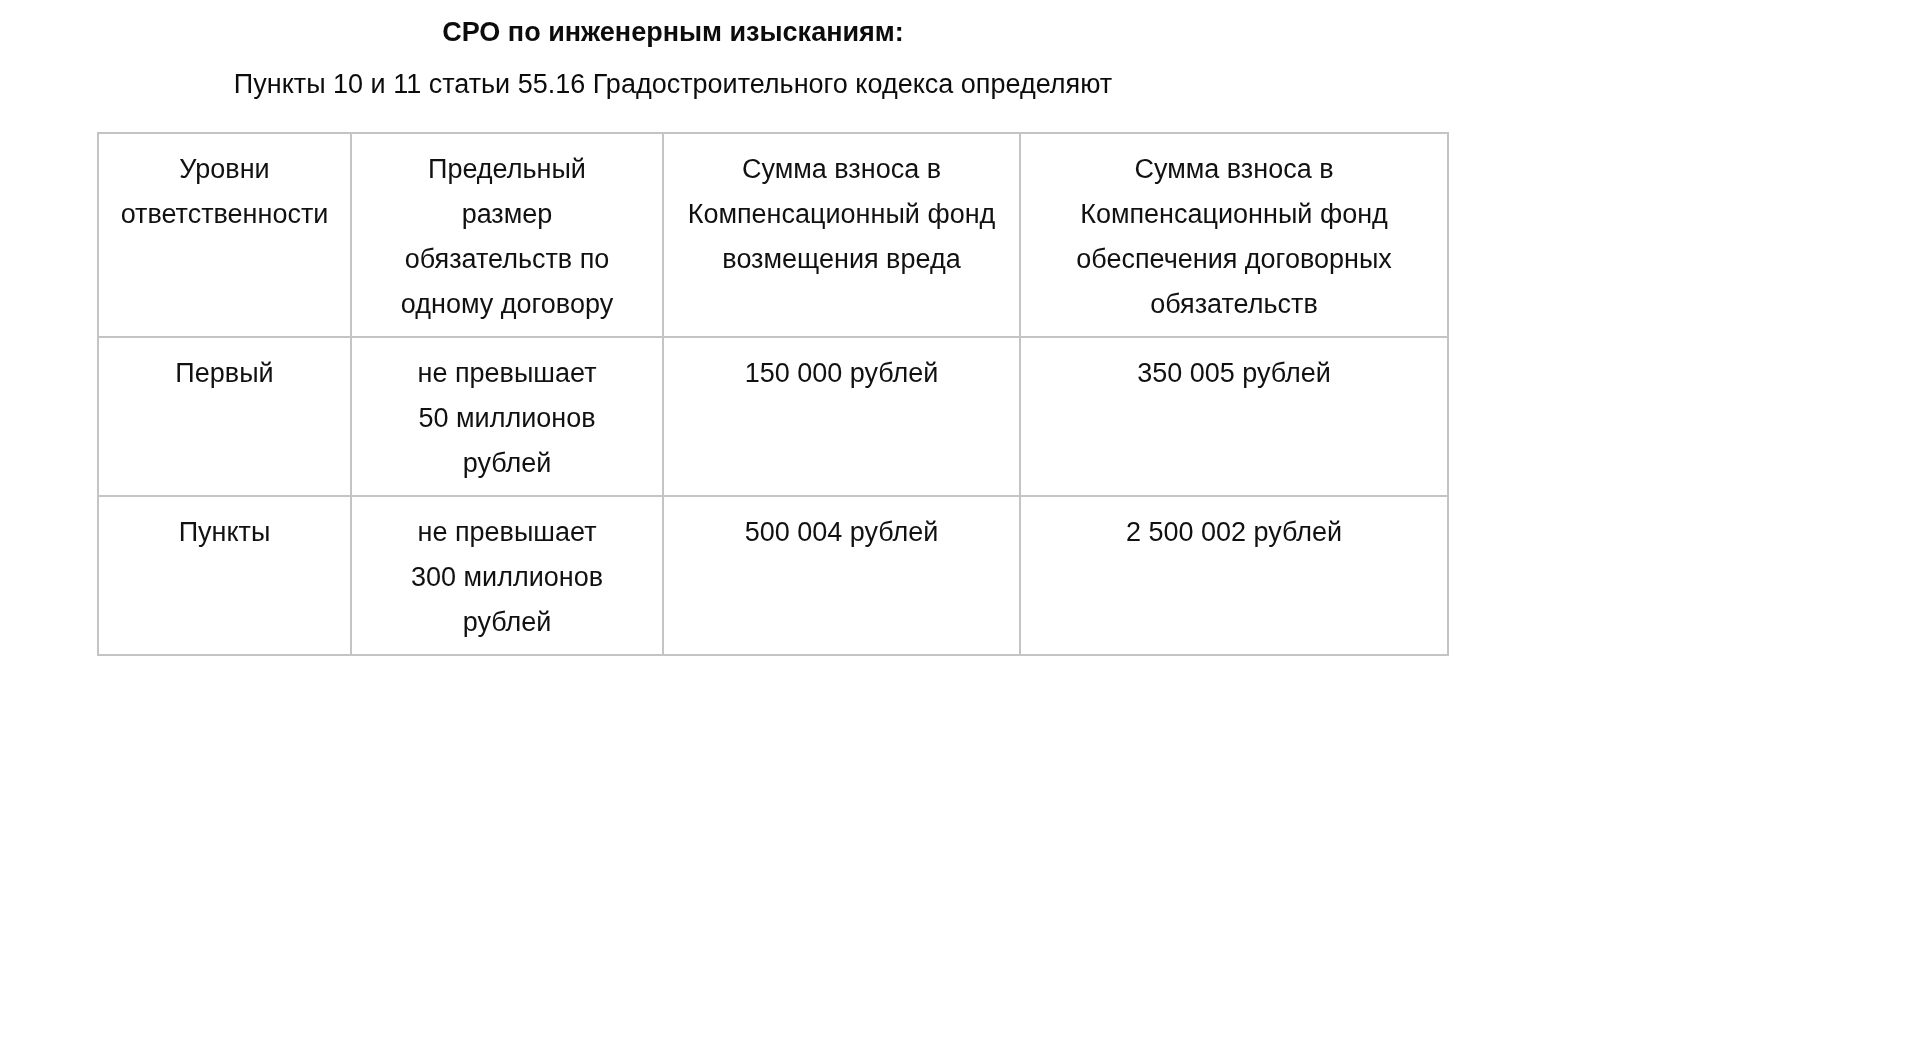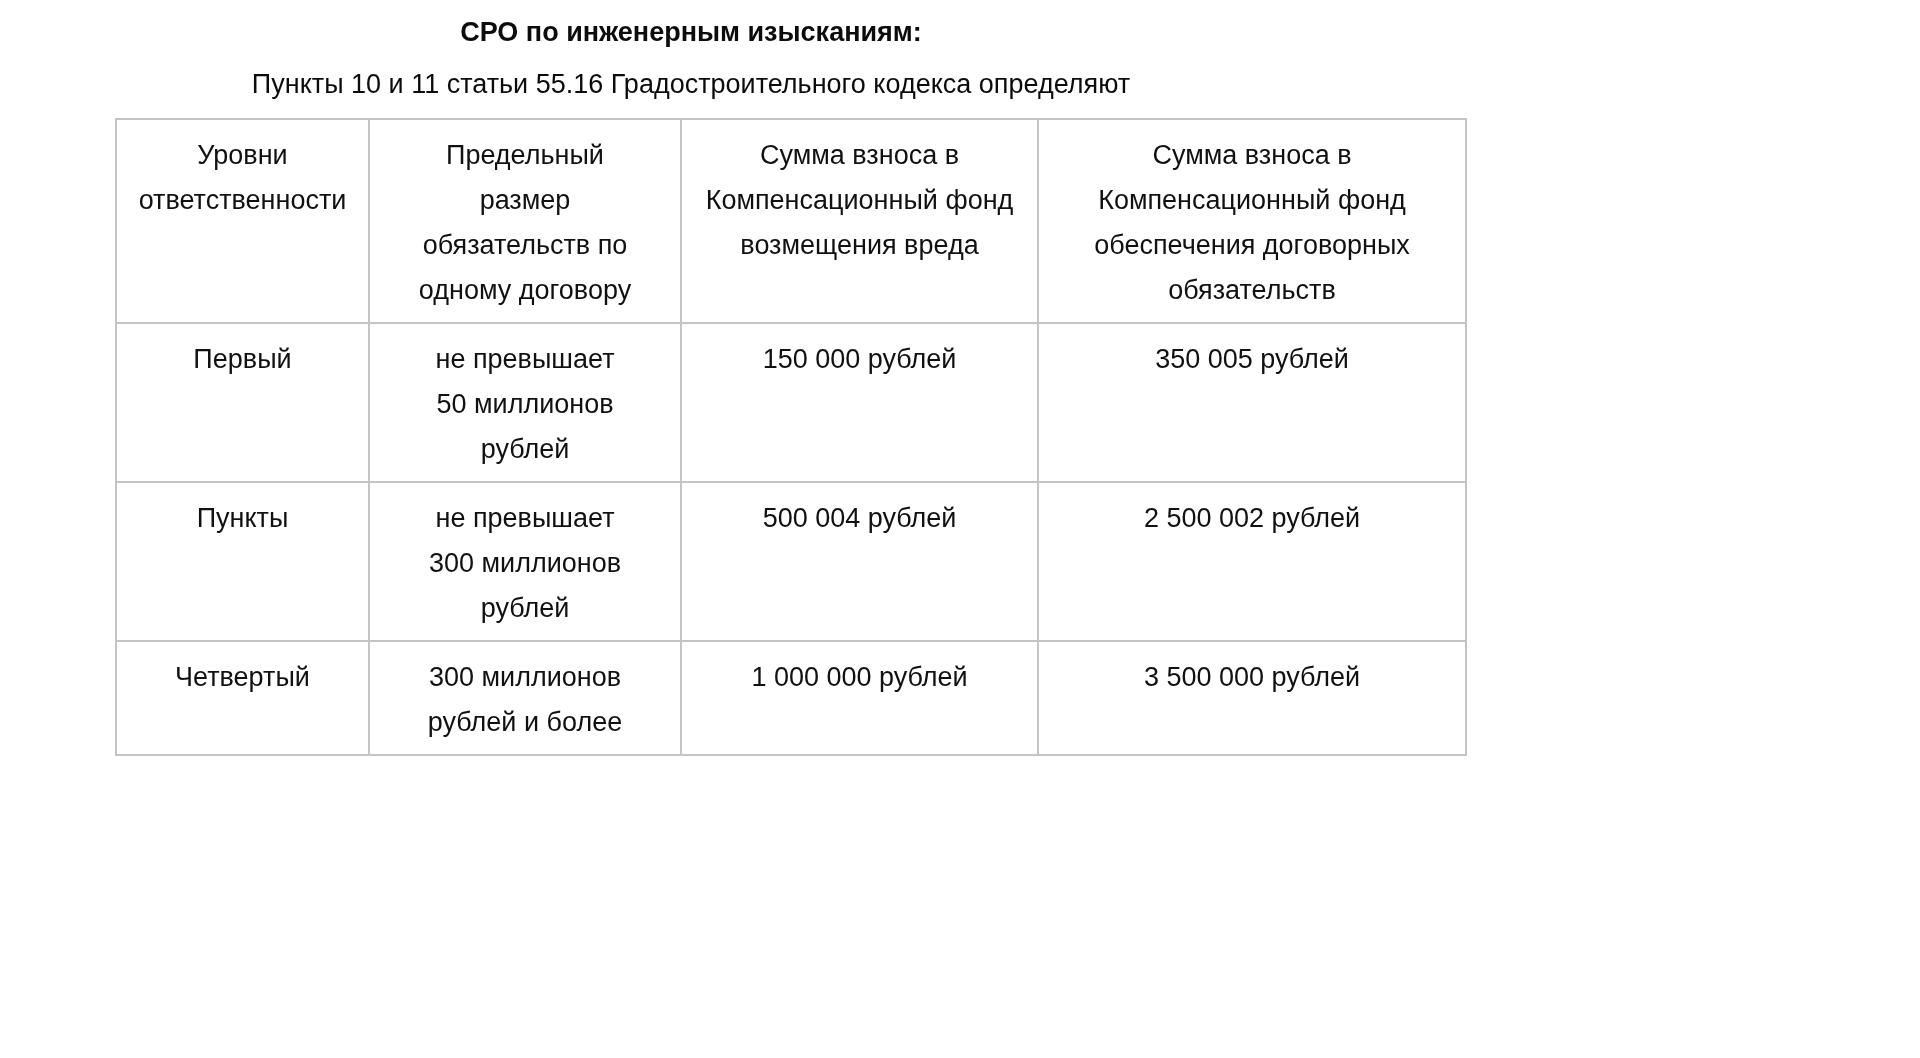--- a/index.html
+++ b/index.html
@@ -5,33 +5,33 @@
   * { margin: 0; padding: 0; box-sizing: border-box; }
   html, body {
     width: 1920px;
     height: 1058px;
     background: #ffffff;
     font-family: "Liberation Sans", sans-serif;
     color: #111111;
   }
   .content {
     position: absolute;
-    left: 115px;
+    left: 97px;
     top: 6px;
     width: 1152px;
   }
   .title-block {
     text-align: center;
     font-size: 27px;
     line-height: 52px;
     color: #0c0c0c;
   }
   .title-line-bold { font-weight: bold; }
   table.levels-table {
-    margin-top: 8px;
+    margin-top: 22px;
     width: 1350px;
     border-collapse: collapse;
     table-layout: fixed;
   }
   table.levels-table td, table.levels-table th {
     border: 2px solid #c4c4c4;
     vertical-align: top;
     text-align: center;
     font-size: 27px;
     line-height: 45px;
@@ -90,23 +90,16 @@
         <td>350 005 рублей</td>
       </tr>
       <tr>
         <td class="level-cell">Пункты</td>
         <td>не превышает
 300 миллионов
 рублей</td>
         <td>500 004 рублей</td>
         <td>2 500 002 рублей</td>
       </tr>
-      <tr>
-        <td class="level-cell">Четвертый</td>
-        <td>300 миллионов
-рублей и более</td>
-        <td>1 000 000 рублей</td>
-        <td>3 500 000 рублей</td>
-      </tr>
     </tbody>
   </table>
 
 </div>
 
 </body></html>

